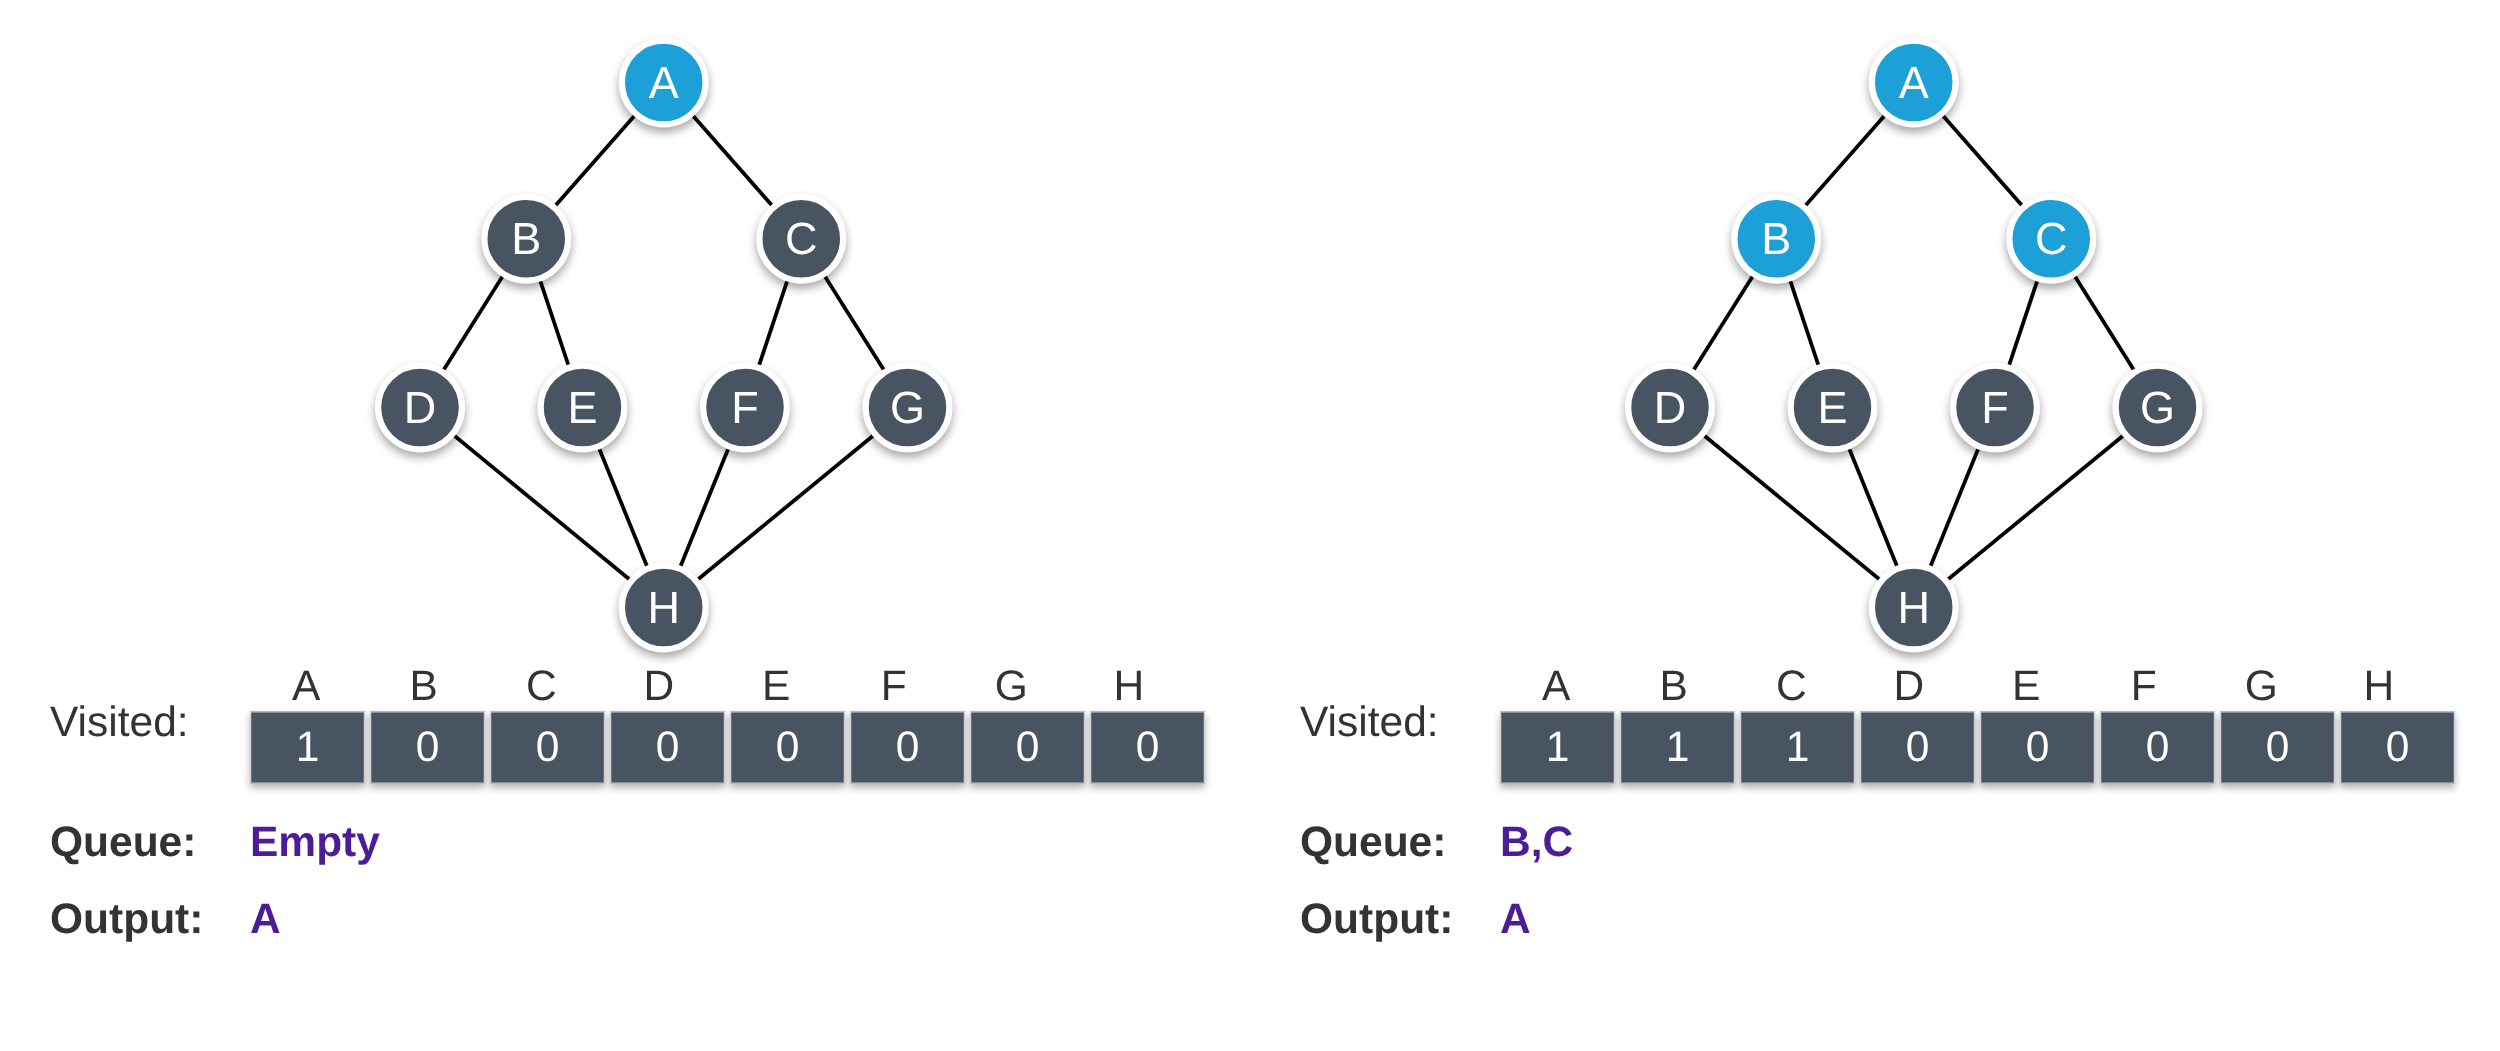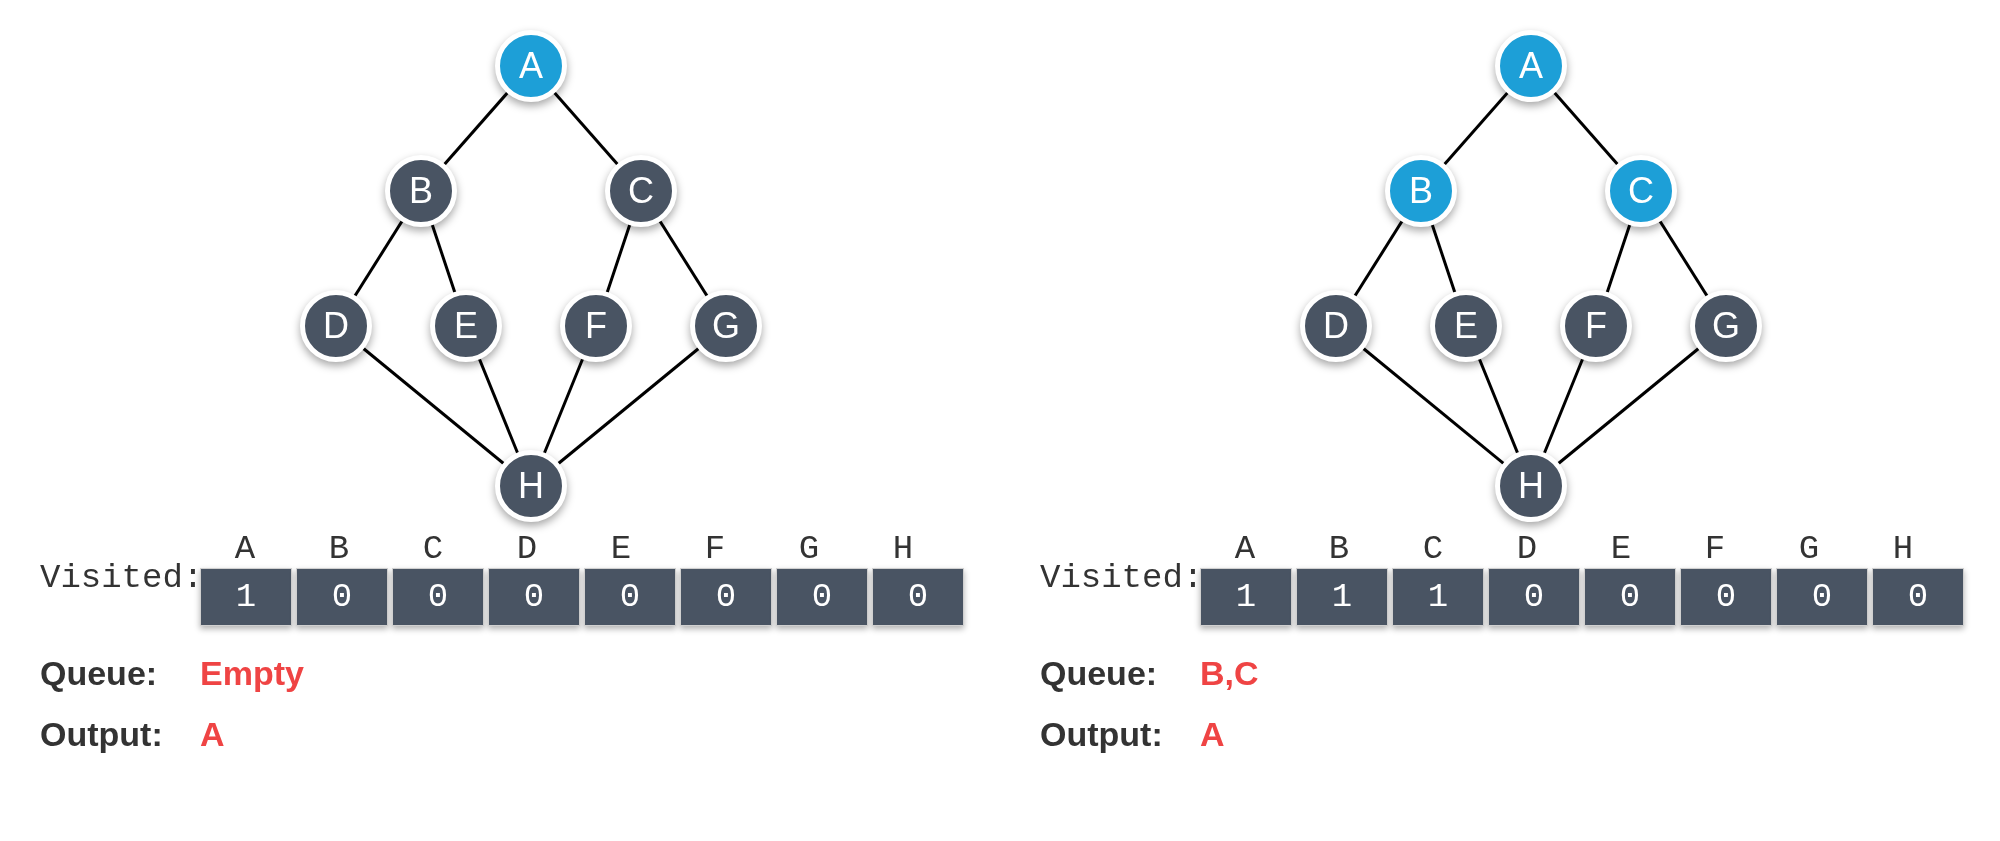--- a/index.html
+++ b/index.html
@@ -48,21 +48,20 @@
   .node-blue { background: #1d9fd7; }
 
   .info-block {
     position: relative;
     padding-left: 40px;
   }
   .visited-row {
     display: flex;
     align-items: center;
     margin-bottom: 28px;
-    font-family: Liberation Mono, monospace;
   }
   .row-label {
     width: 160px;
     font-size: 34px;
     color: #333;
   }
   .visited-table {
     display: flex;
     flex-direction: column;
   }
@@ -99,21 +98,21 @@
   }
   .kv-label {
     width: 160px;
     font-size: 34px;
     color: #333;
     font-weight: bold;
   }
   .kv-value {
     font-size: 34px;
     font-weight: 600;
-    color: #ef4444;
+    color: #4c1d95;
     text-align: right;
   }
 </style>
 </head>
 <body>
 
 <div class="panels">
 
   <div class="panel">
     <div class="graph-area">

